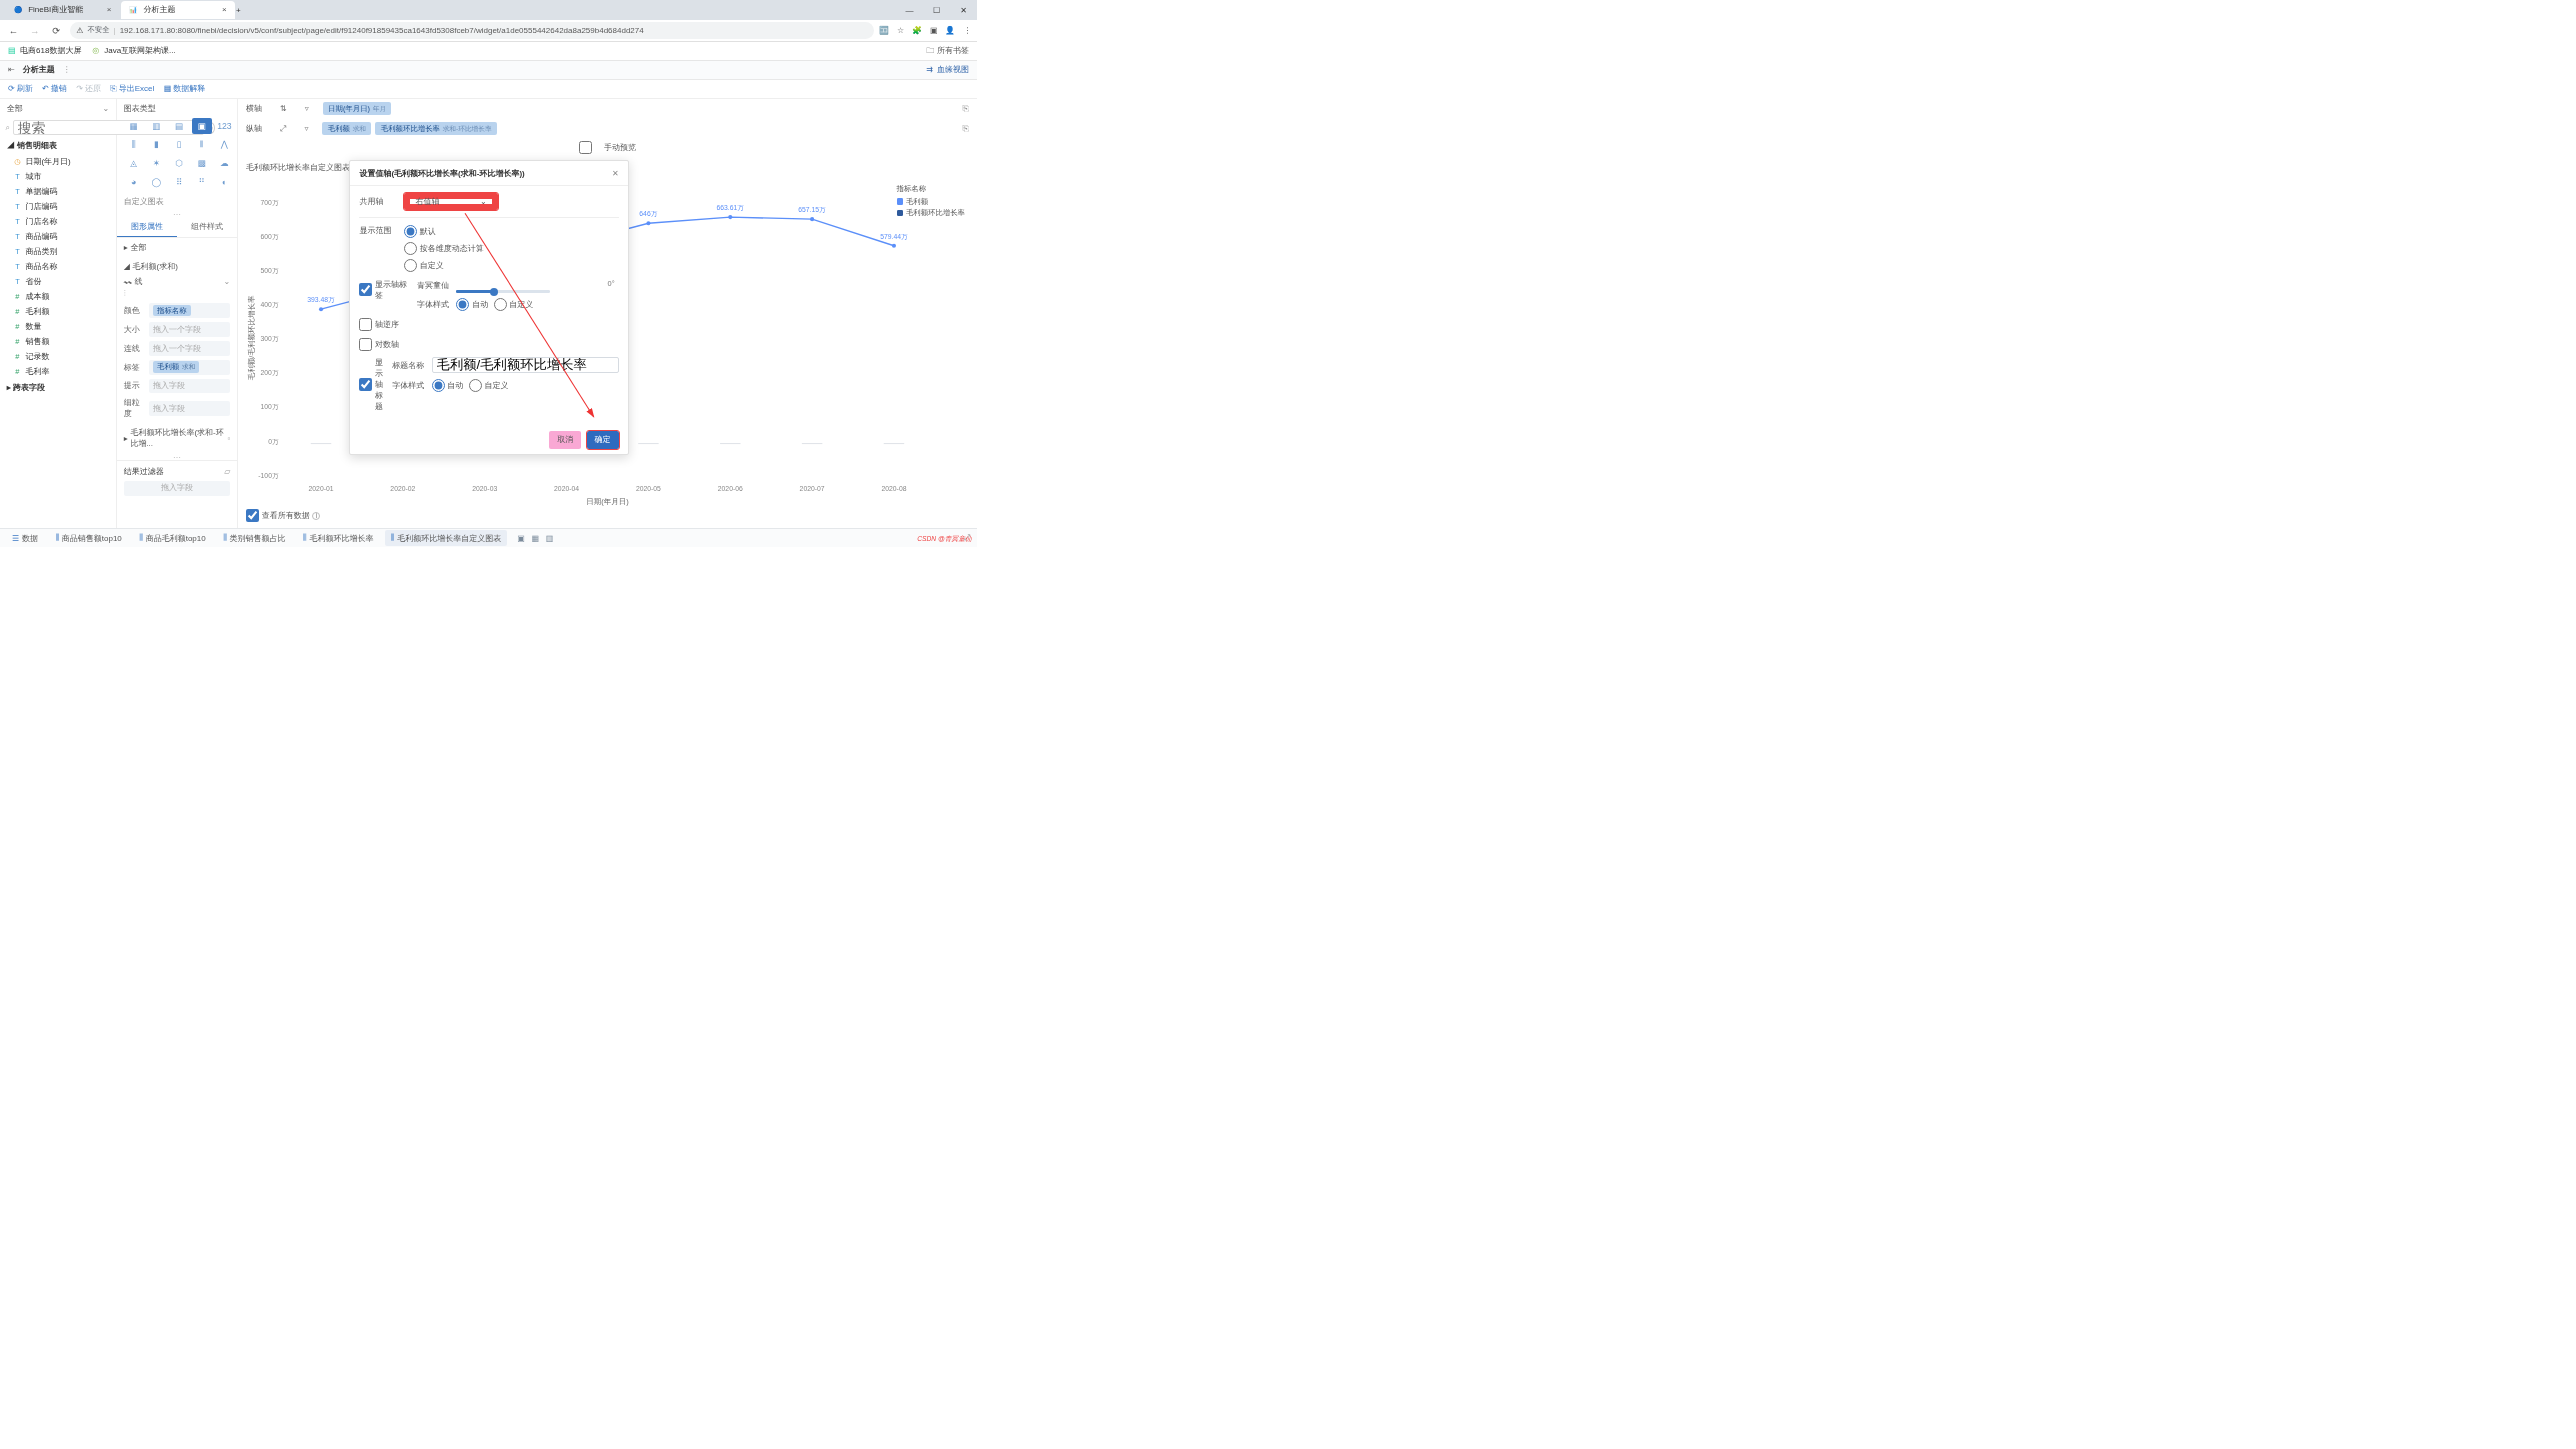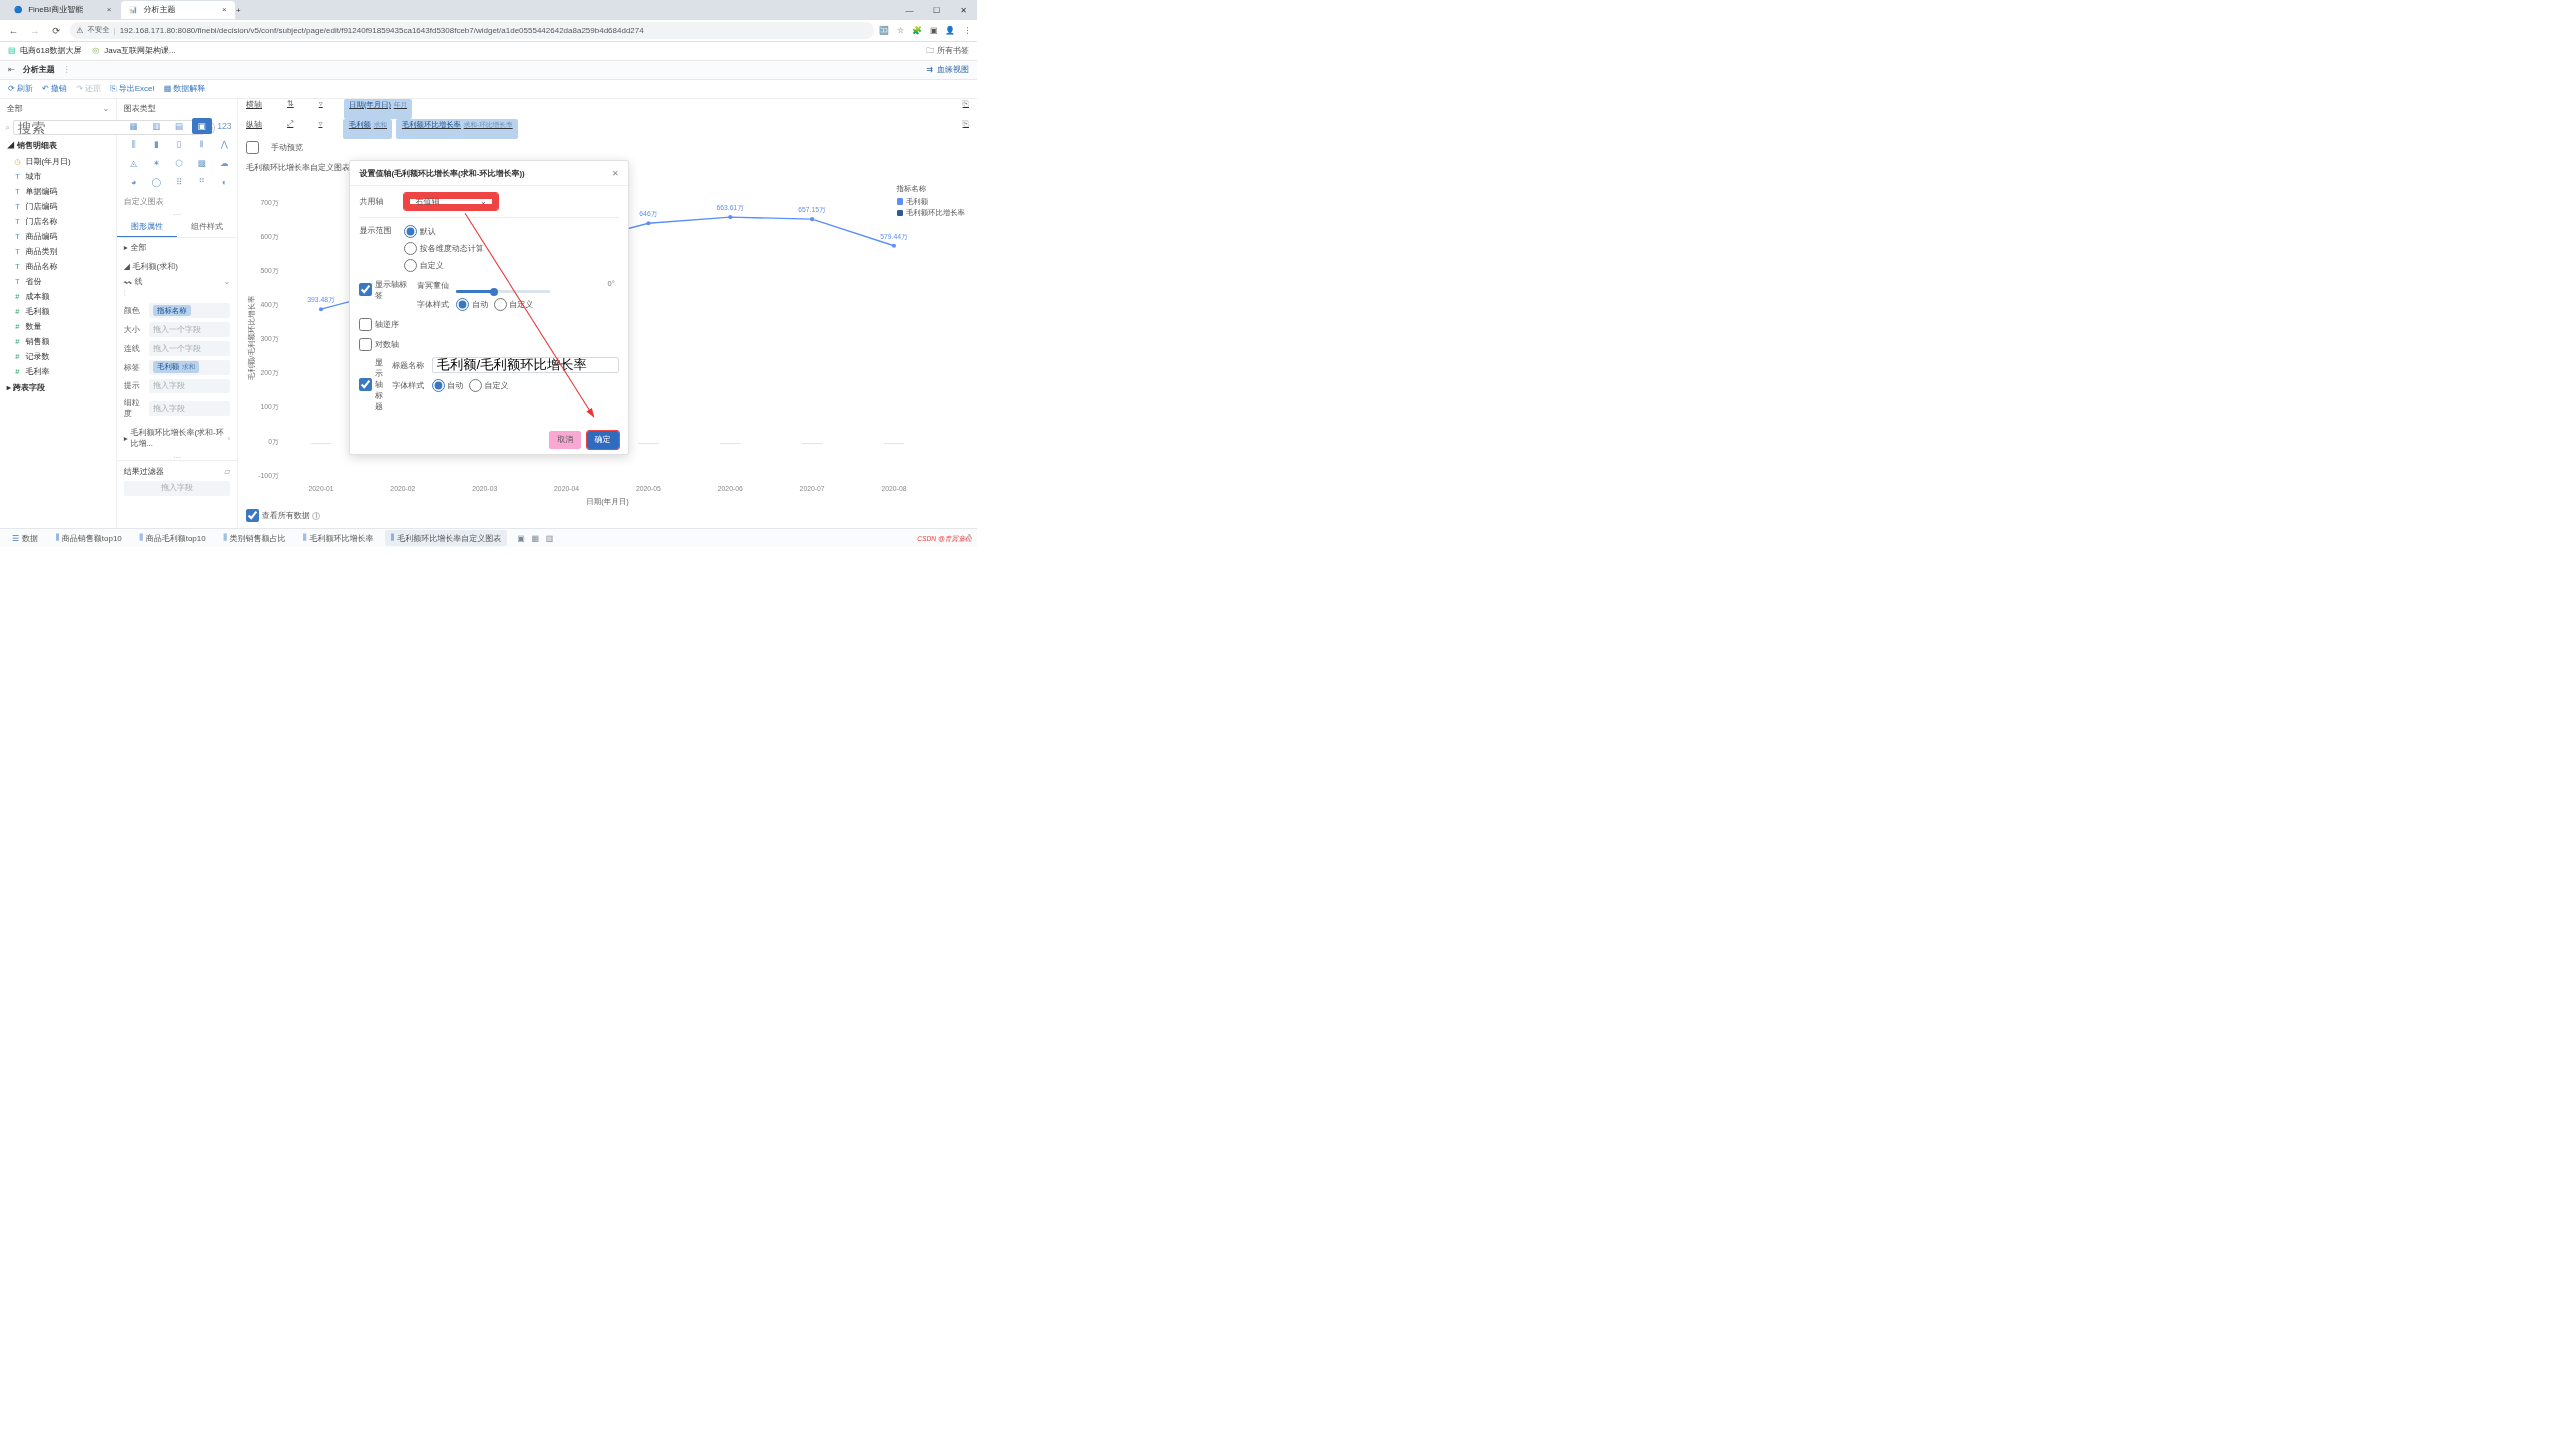--- a/index.html
+++ b/index.html
@@ -74,29 +74,29 @@
 .prop-row { display: flex; align-items: center; gap: 5.4px; margin-top: 4px; }
 .prop-row .plbl { width: 20px; color: #666; }
 .drop-slot { flex: 1; height: 14.8px; background: #f2f5f8; border-radius: 2px; display: flex; align-items: center; padding: 0 4px; color: #aaa; }
 .pill { display: inline-flex; align-items: center; background: #b9d3ee; color: #1a4c8a; padding: 0.7px 4px; border-radius: 2px; font-size: 7.4px; gap: 2.7px; }
 .pill .agg { color: #5a7da5; font-size: 6.7px; }
 
 .filter-sec { border-top: 0.7px solid #eee; padding: 5.4px 6.7px; }
 .filter-drop { height: 14.8px; background: #f2f5f8; border-radius: 2px; text-align: center; line-height: 14.8px; color: #aaa; margin-top: 4px; }
 
 
-.axis-row { height: 20px; display: flex; padding: 0 8px; gap: 21px; text-decoration: underline; }
+.axis-row { height: 20px; display: flex; align-items: center; padding: 0 8px; gap: 14px; }
 .axis-lbl { width: 20px; color: #555; }
 .axis-ico { color: #666; }
 .axis-filt { margin-left: 4px; color: #888; }
 .axis-pills { display: flex; gap: 4px; }
 .axis-pill { background: #b9d3ee; padding: 1.3px 5.4px; border-radius: 2px; color: #1a4c8a; font-size: 7.4px; }
 .axis-pill .agg { color: #6b8db5; margin-left: 2.7px; font-size: 6.7px; }
 .axis-act { margin-left: auto; color: #888; }
-.preview-row { display: flex; justify-content: flex-start; padding: 2.7px 8px; align-items: center; gap: 12px; color: #555; }
+.preview-row { display: flex; justify-content: center; padding: 2.7px 8px; align-items: center; gap: 12px; color: #555; }
 .preview-row input { accent-color: #3b78c3; }
 
 .chart-area { flex: 1; padding: 5.4px 8px 0; position: relative; }
 .chart-title { font-size: 8px; color: #555; margin-bottom: 2.7px; }
 .chart-svg { width: 100%; height: 100%; }
 .legend { position: absolute; right: 12px; top: 27px; font-size: 7.4px; color: #555; }
 .legend .lh { margin-bottom: 2.7px; }
 .legend .li { display: flex; align-items: center; gap: 2.7px; margin-top: 1.3px; }
 .legend .sw { width: 6.7px; height: 6.7px; background: #5b8ff9; border-radius: 1.3px; }
 

